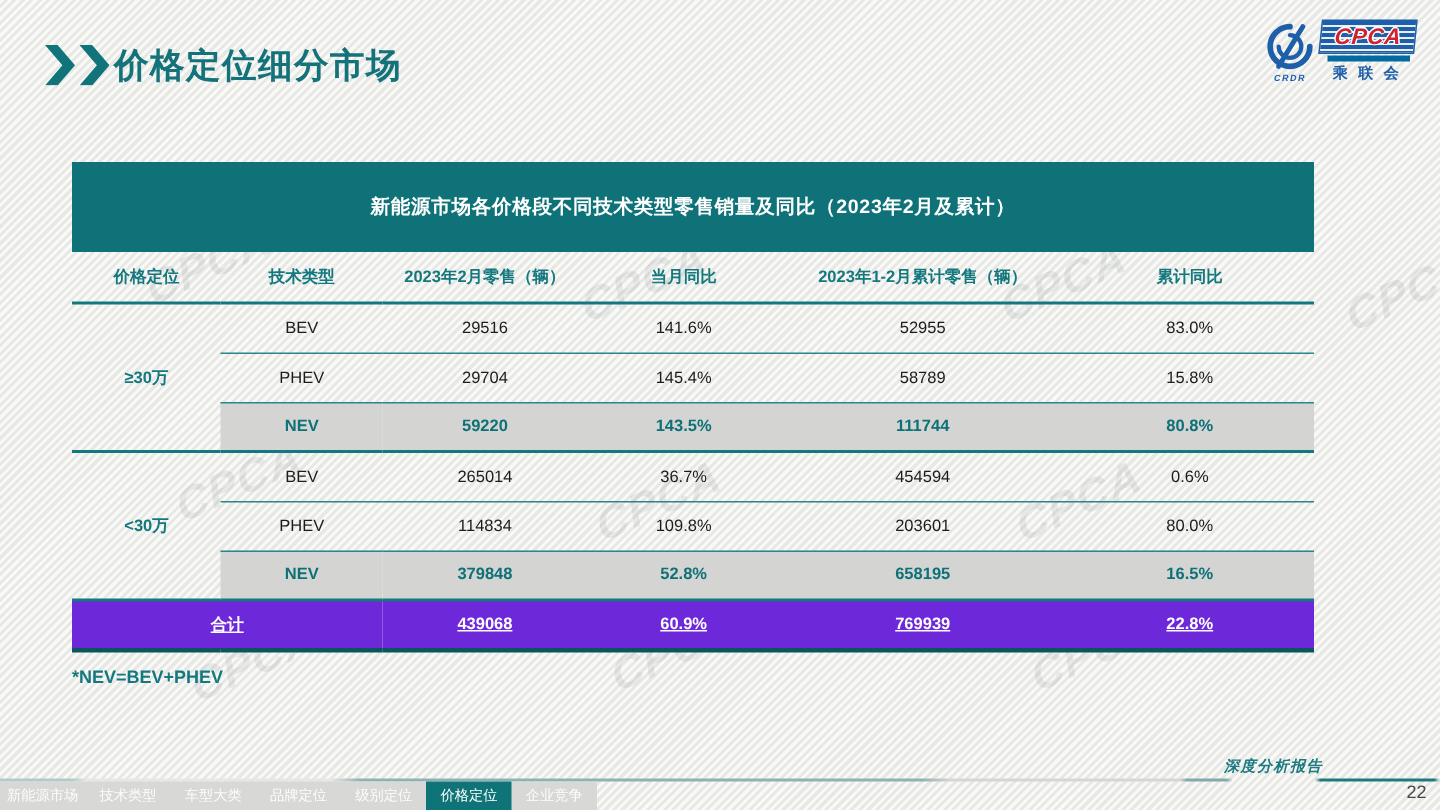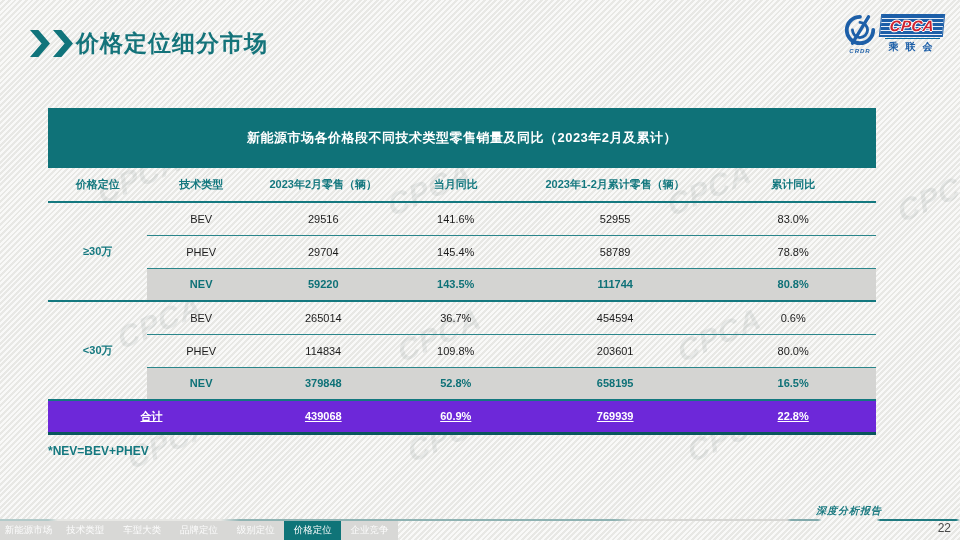--- a/index.html
+++ b/index.html
@@ -36,21 +36,21 @@
   .cpca-box {
     width:64px; height:23px; display:flex; align-items:center; justify-content:center;
     background: repeating-linear-gradient(180deg, #1d5fa8 0 3px, #e9eef6 3px 4px);
     border:1px solid #1d5fa8; transform: skewX(-6deg);
   }
   .cpca-box span {
     font-size:15px; font-weight:900; font-style:italic; color:#cf2330; letter-spacing:.5px;
     text-shadow:-1px 0 #fff, 1px 0 #fff, 0 -1px #fff, 0 1px #fff;
   }
   .cpca-cn { margin-top:1px; font-size:10px; font-weight:bold; color:#1d5fa8; letter-spacing:7px; text-indent:4px;
-             border-top:1px solid #0369a1; padding-top:1px; }
+             border-top:4px solid #0369a1; padding-top:1px; }
 
   
   .table-wrap { position:absolute; left:48px; top:108px; width:828px; z-index:1; }
   .banner { height:60px; background:#0f7278; color:#ffffff; font-weight:bold; font-size:13px;
             display:flex; align-items:center; justify-content:center; letter-spacing:.5px; }
   table { width:100%; border-collapse:collapse; table-layout:fixed; }
   th { height:34px; color:#14787f; font-weight:bold; font-size:11px; border-bottom:2px solid #14787f; text-align:center; }
   td { height:33px; text-align:center; font-size:11px; color:#1c1c1c; }
   tr.sub td.d { border-bottom:1px solid #2b868b; }
   td.grp { color:#14787f; font-weight:bold; border-bottom:2px solid #14787f; }
@@ -140,21 +140,21 @@
         <td class="d">29516</td>
         <td class="d">141.6%</td>
         <td class="d">52955</td>
         <td class="d">83.0%</td>
       </tr>
       <tr class="sub">
         <td class="d">PHEV</td>
         <td class="d">29704</td>
         <td class="d">145.4%</td>
         <td class="d">58789</td>
-        <td class="d">78.8%</td>
+        <td class="d">15.8%</td>
       </tr>
       <tr class="nev">
         <td>NEV</td>
         <td>59220</td>
         <td>143.5%</td>
         <td>111744</td>
         <td>80.8%</td>
       </tr>
       <tr class="sub">
         <td class="grp" rowspan="3">&lt;30万</td>

